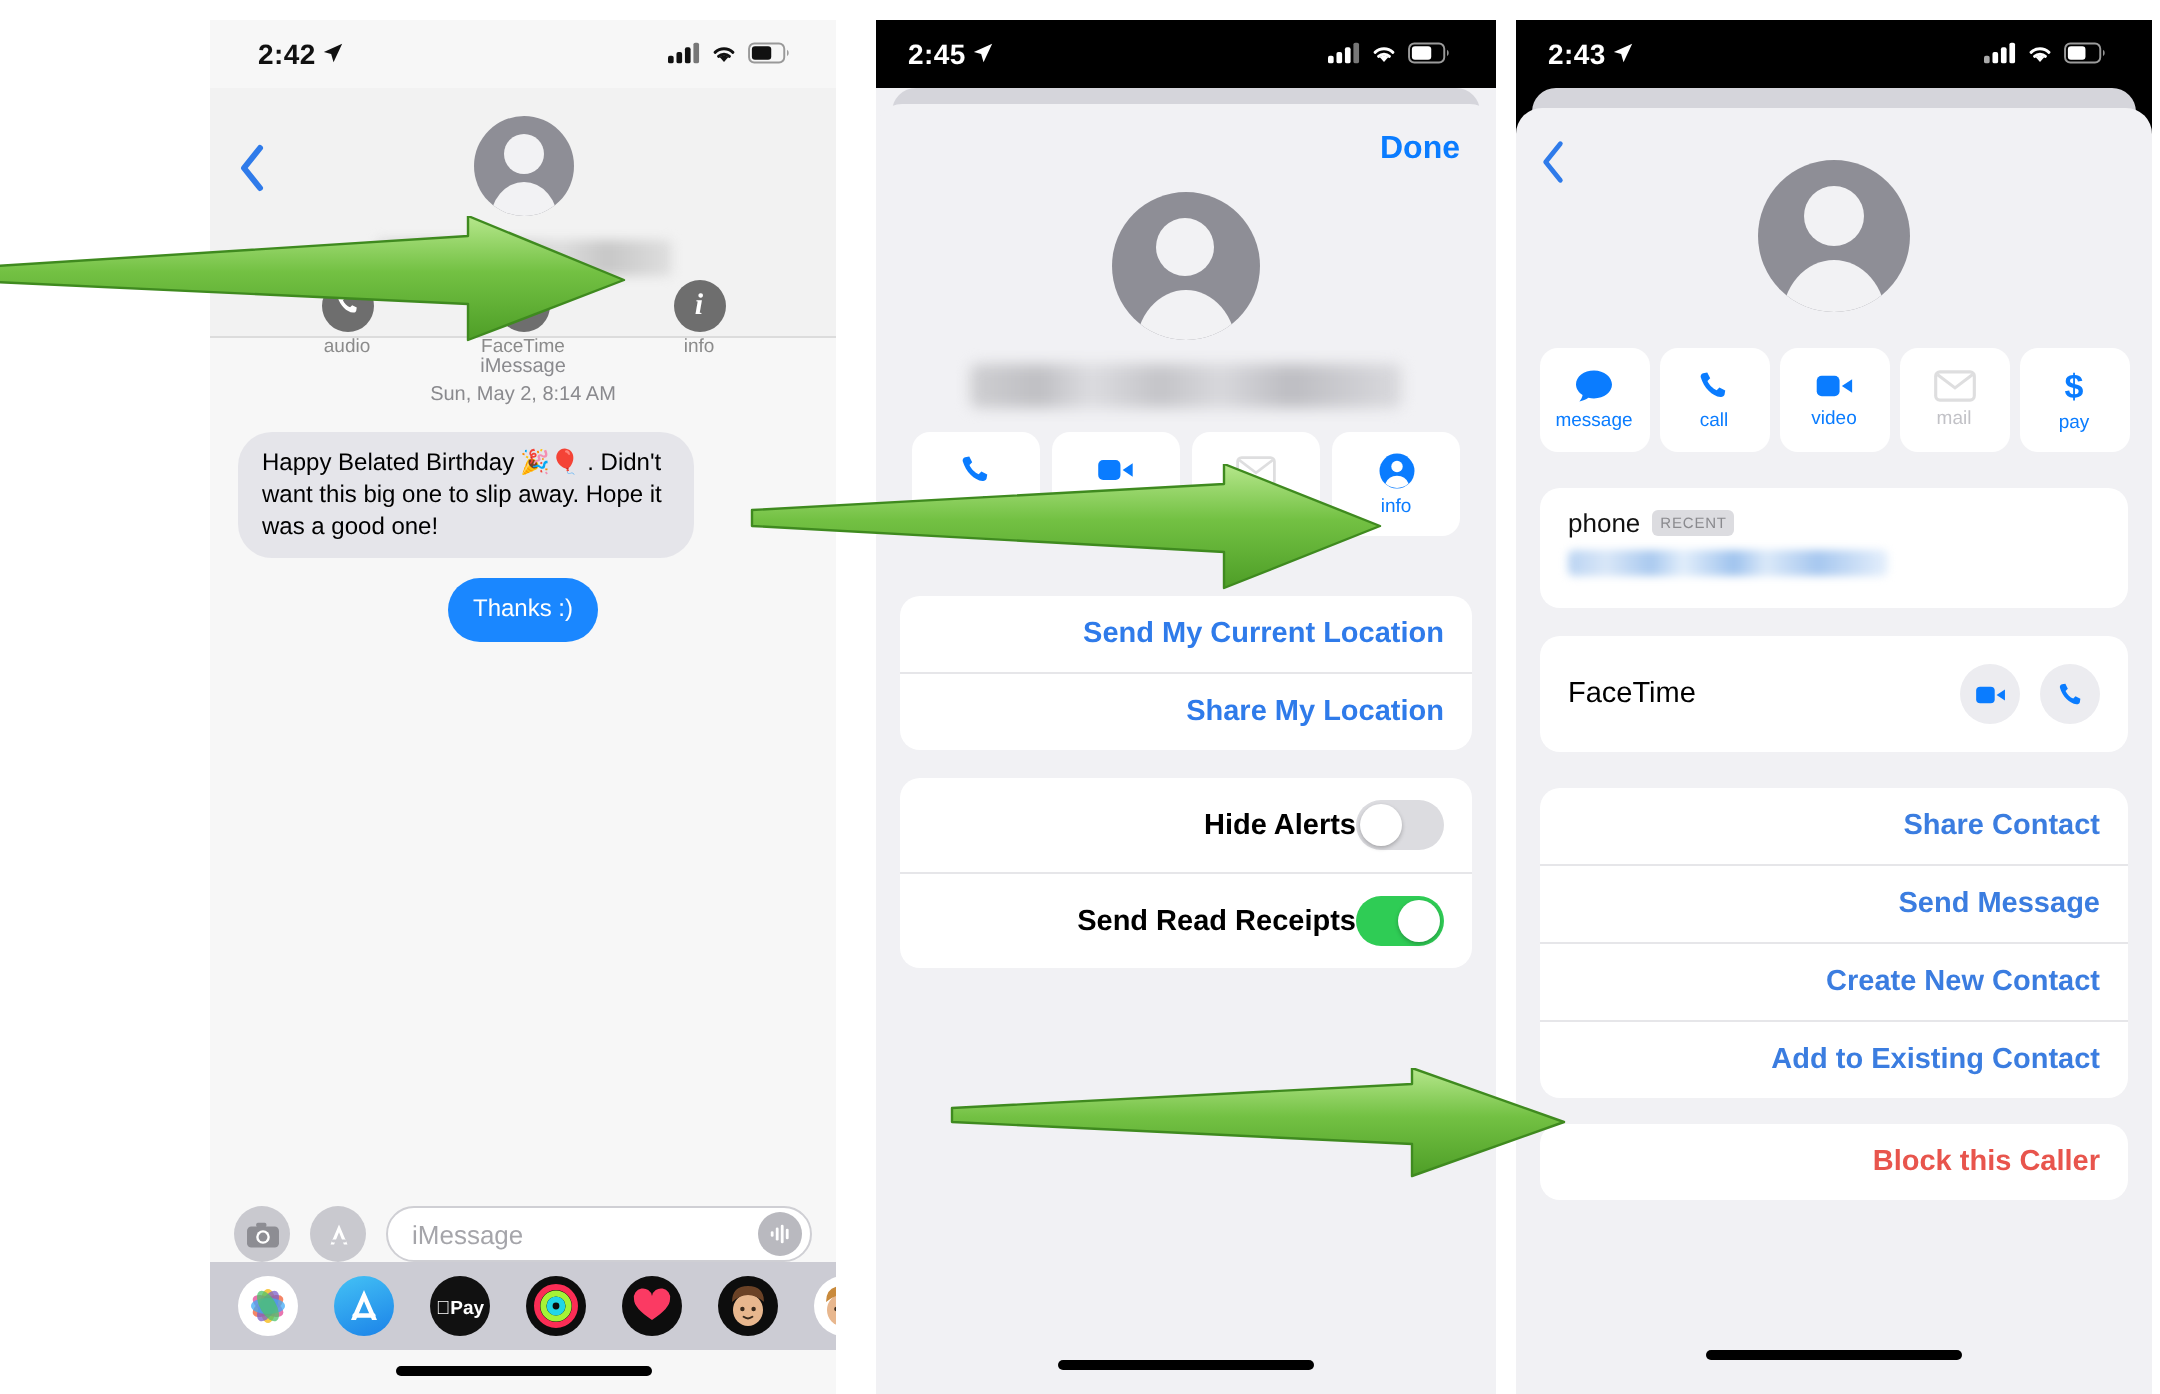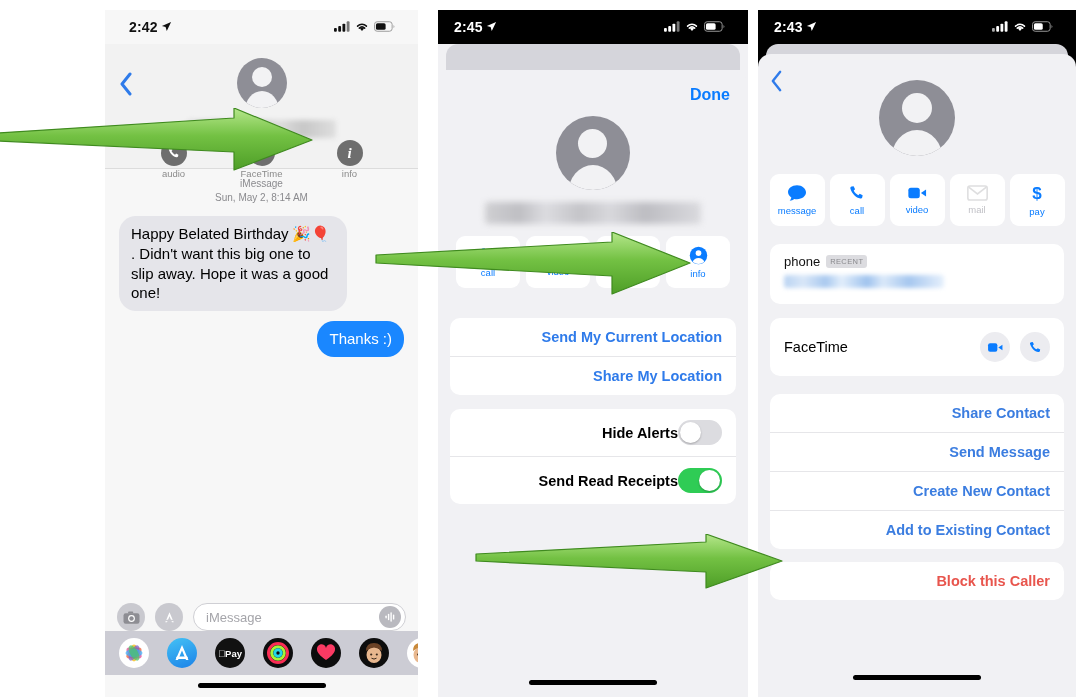--- a/index.html
+++ b/index.html
@@ -57,24 +57,24 @@
   .hdr-act .circ {
     width: 26px; height: 26px; border-radius: 50%; background: #6e6e6e;
     margin: 0 auto 2px; color: #fff; font-size: 15px; line-height: 26px;
     font-family: "Liberation Serif", serif; font-style: italic; font-weight: bold;
   }
   .hdr-act .lbl { font-size: 9.5px; color: #8b8b8b; }
 
   .convo { position: relative; padding: 0 14px; }
   .convo-meta { text-align: center; font-size: 10px; color: #8a8a8e; padding: 8px 0 2px; line-height: 1.35; }
   .bubble-row { display: flex; margin-top: 10px; }
-  .bubble-row.right { justify-content: flex-end; }
+  .bubble-row.right { justify-content: center; }
   .bubble {
     max-width: 228px; border-radius: 17px; padding: 8px 12px;
-    font-size: 15px; line-height: 1.32;
+    font-size: 12px; line-height: 1.32;
   }
   .bubble.grey { background: #e5e5ea; color: #000; }
   .bubble.blue { background: #1a87ff; color: #fff; }
   .readmark { text-align: right; font-size: 9.5px; color: #8a8a8e; padding: 3px 2px 0 0; }
 
   .composer {
     position: absolute; left: 0; right: 0; bottom: 66px;
     display: flex; align-items: center; gap: 10px; padding: 0 12px;
   }
   .comp-icon {
@@ -382,21 +382,21 @@
             <rect x="0.6" y="0.6" width="20" height="10.8" rx="3" stroke="#9b9b9b" stroke-width="1.1" fill="none"></rect>
             <rect x="2.2" y="2.2" width="11" height="7.6" rx="1.8" fill="#fff"></rect>
             <path d="M22.2 4.2 a2.2 2.2 0 0 1 0 3.6 Z" fill="#9b9b9b"></path>
           </svg>
         </span>
       </div>
     </div>
 
     <div style="position:relative;height:653px;">
       <div class="sheet-back" style="top:0;"></div>
-      <div class="sheet" style="top:28px;bottom:0;">
+      <div class="sheet" style="top:8px;bottom:0;">
 
         <div class="done-btn">Done</div>
 
         <div class="ct-avatar-wrap">
           <div class="avatar" style="width:74px;height:74px;">
             <div class="head" style="width:29px;height:29px;left:22px;top:13px;"></div>
             <div class="body" style="width:50px;height:29px;left:12px;top:49px;"></div>
           </div>
         </div>
 

